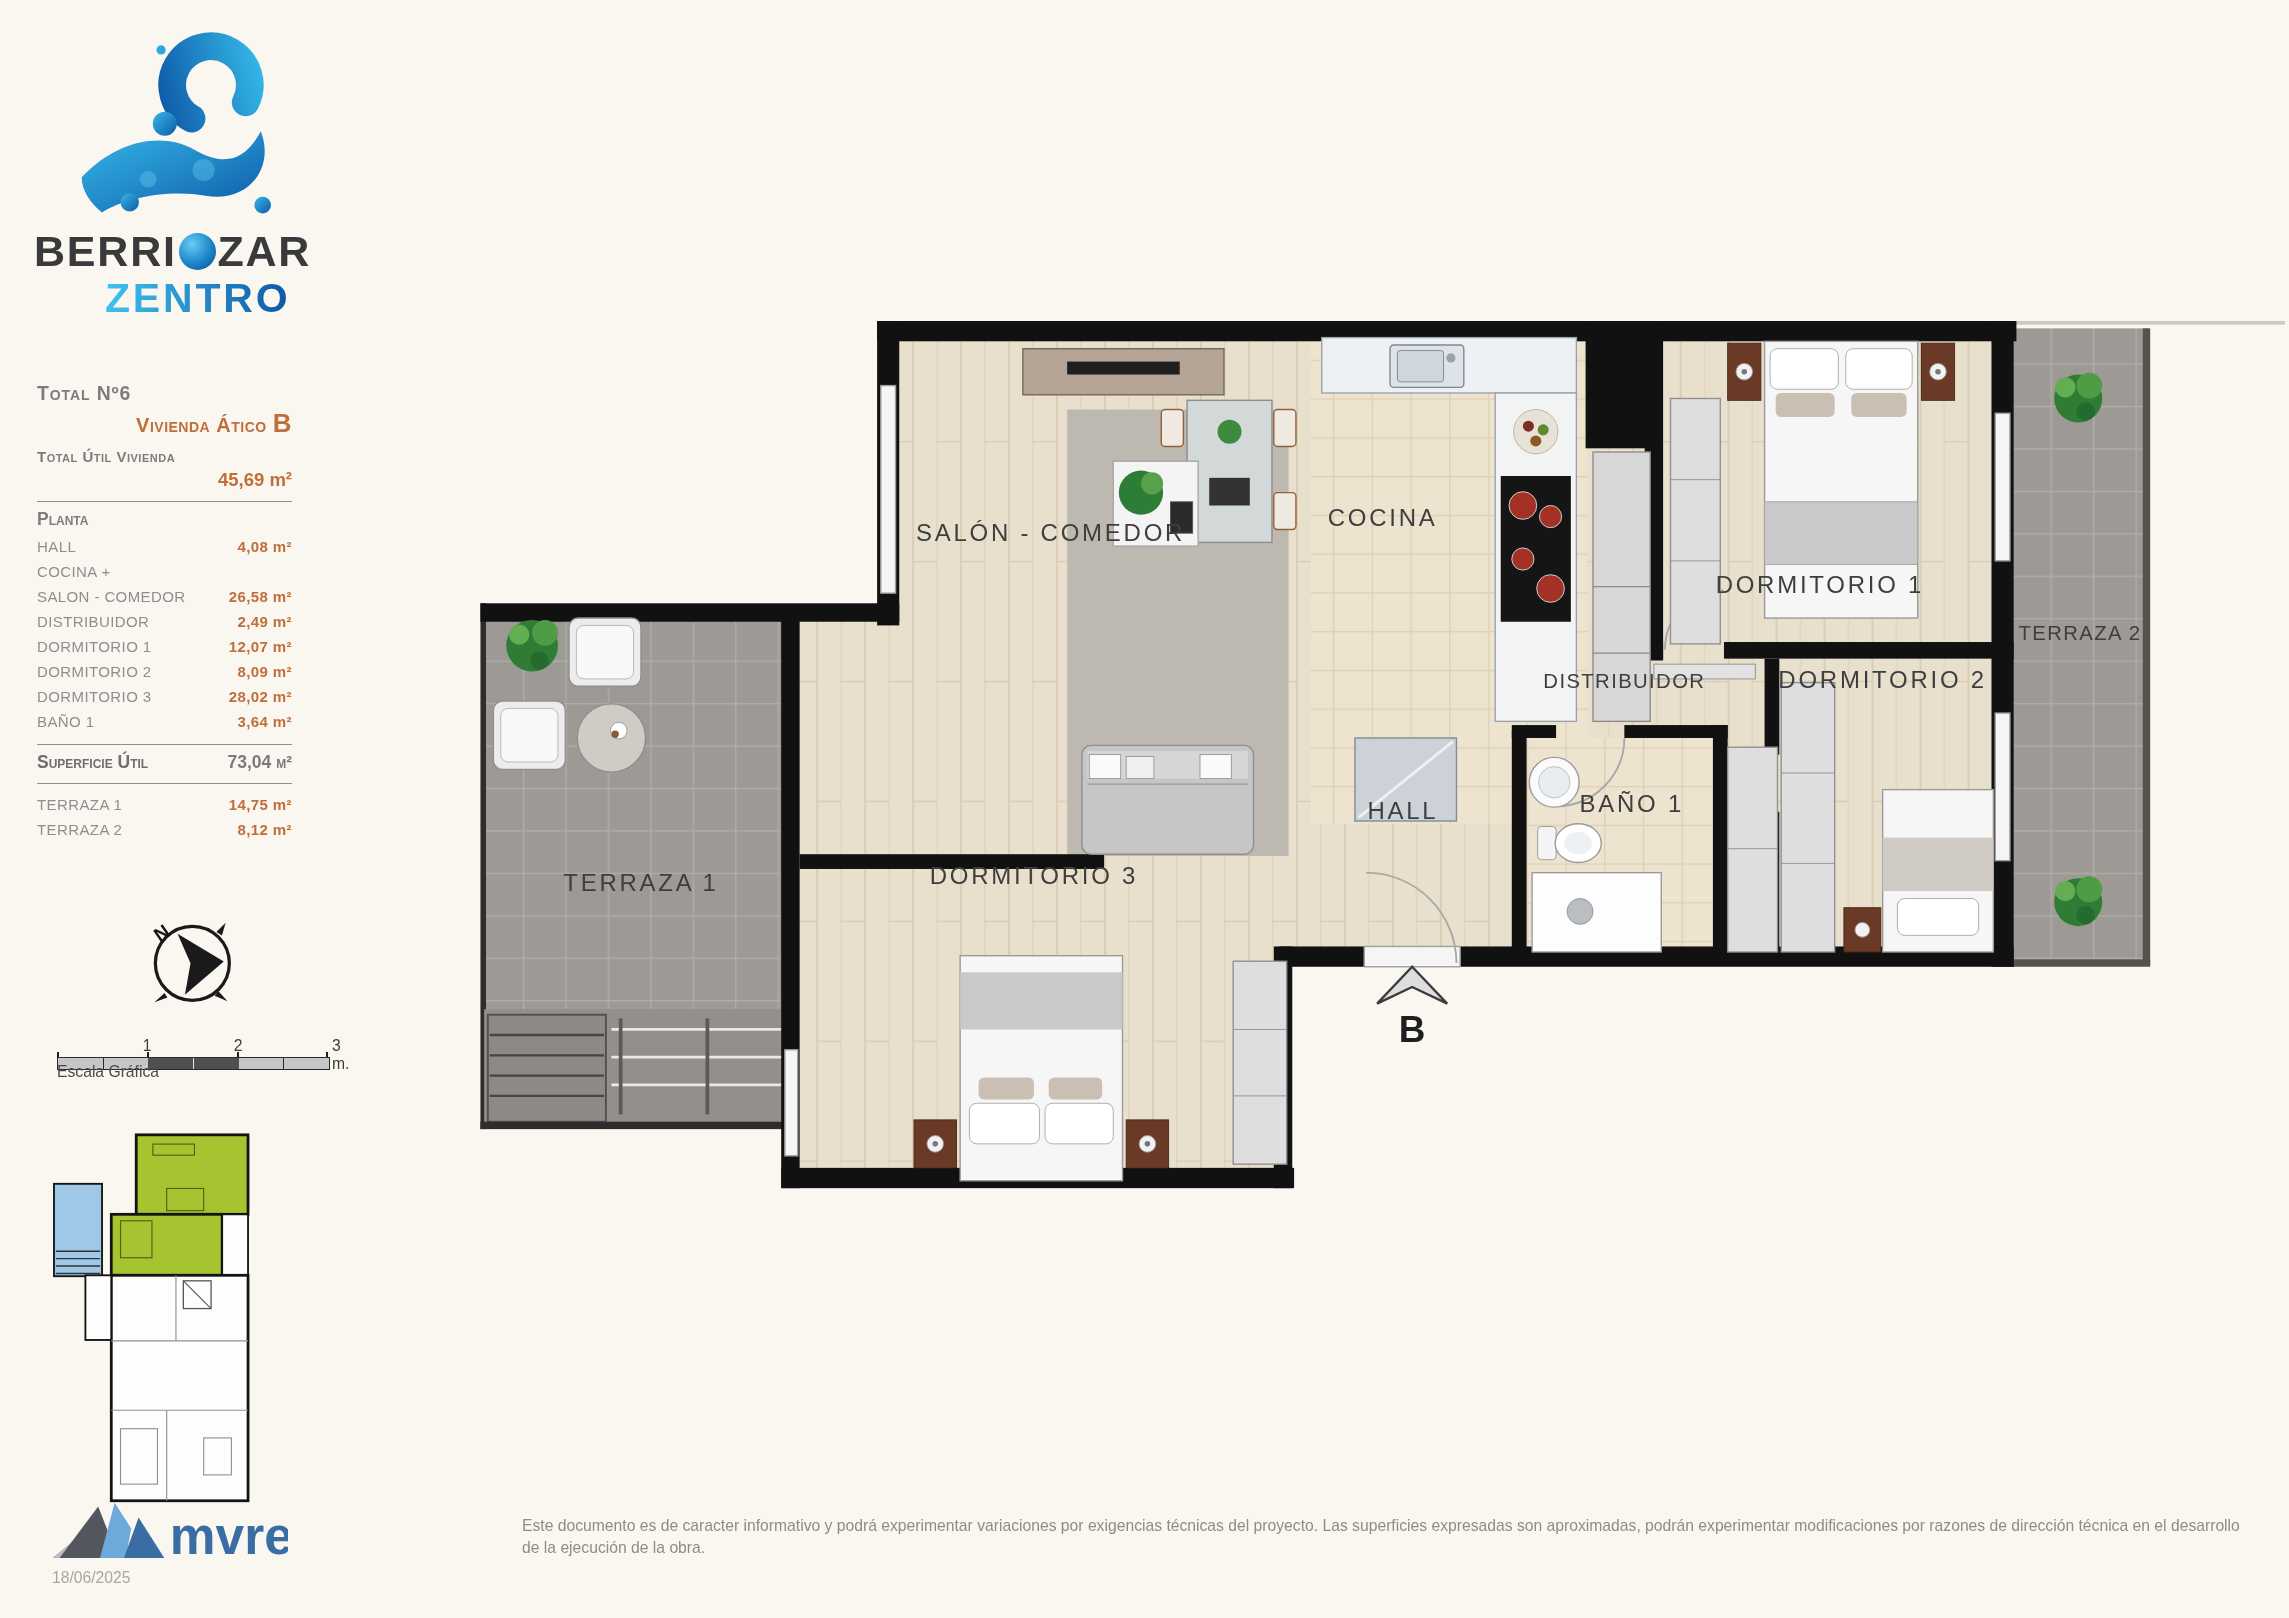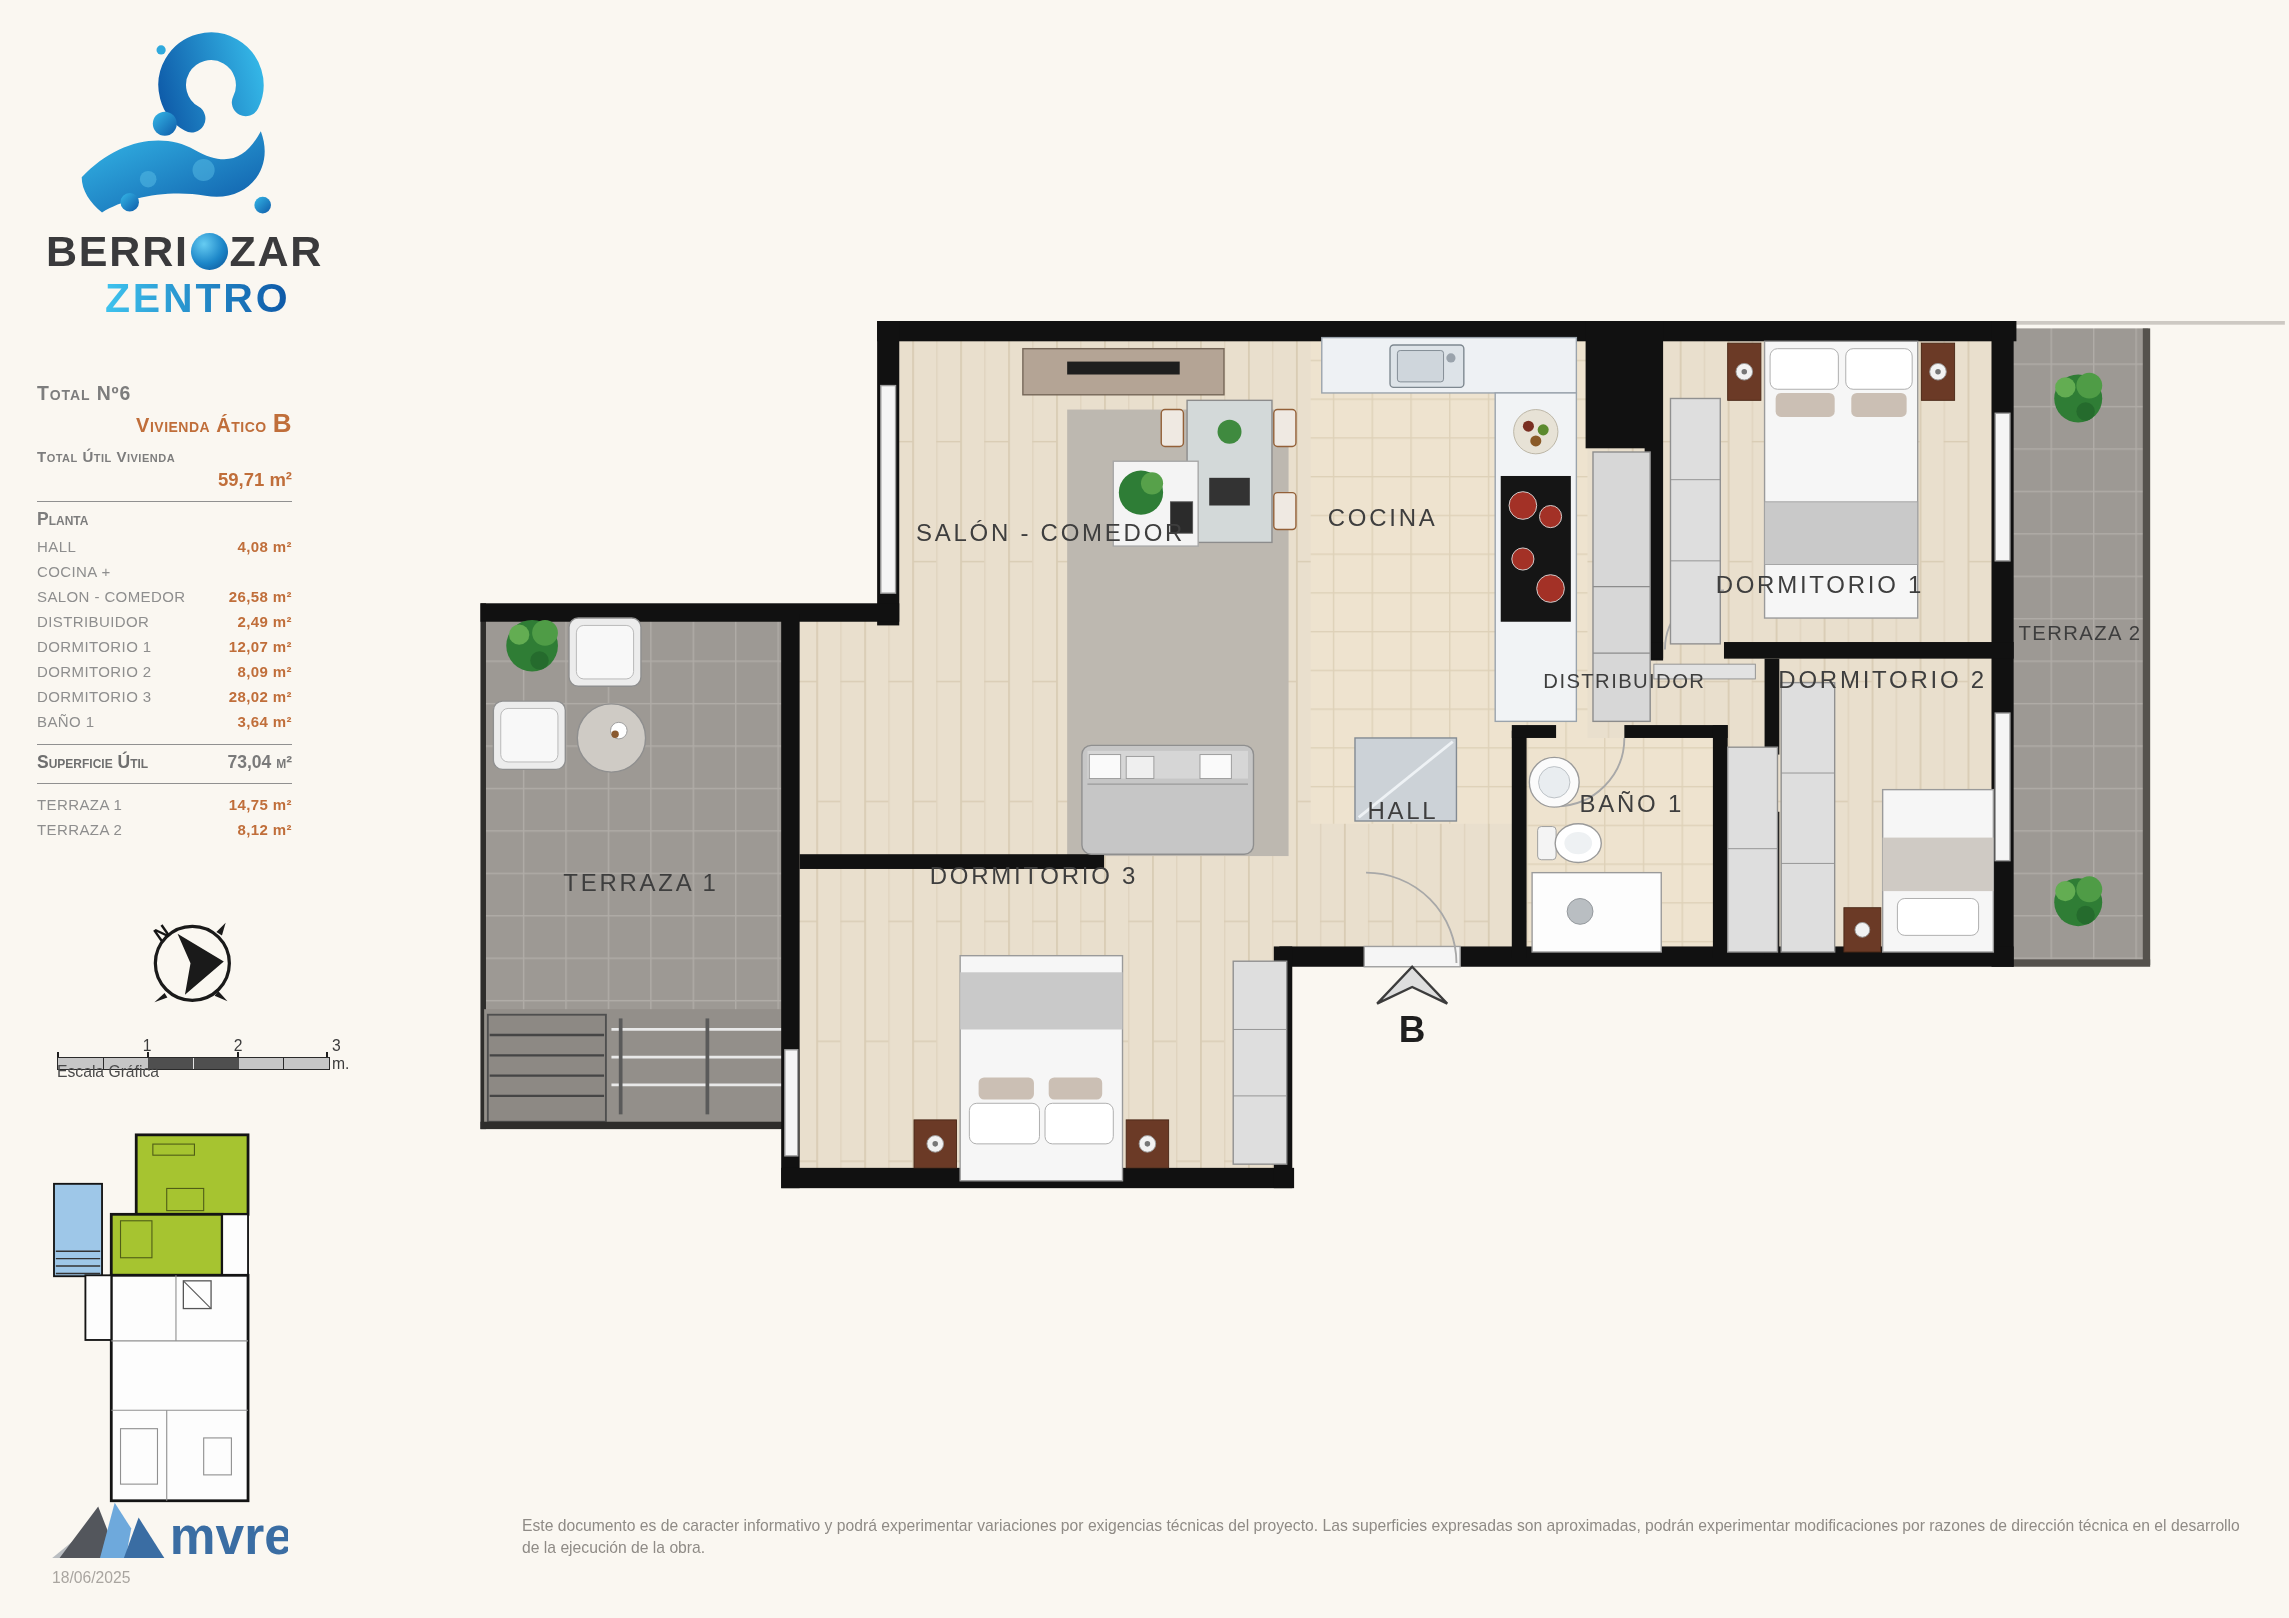--- a/index.html
+++ b/index.html
@@ -3,21 +3,21 @@
 <meta charset="utf-8">
 <style>
   html,body{margin:0;padding:0;}
   body{
     width:2290px;height:1619px;position:relative;overflow:hidden;
     background:#faf7f1;
     font-family:"Liberation Sans",sans-serif;
   }
   
   .brand-splash{position:absolute;left:65px;top:13px;}
-  .brand-line1{position:absolute;left:46px;top:227px;display:flex;align-items:center;
+  .brand-line1{position:absolute;left:34px;top:227px;display:flex;align-items:center;
     font-weight:800;font-size:43px;letter-spacing:1.8px;color:#3a3a3c;}
   .o-sphere{width:37px;height:37px;border-radius:50%;display:inline-block;margin:0 1.8px;
     background:radial-gradient(circle at 35% 30%, #66ccf2, #1c86c8 55%, #0a4e92);}
   .brand-line2{position:absolute;left:105px;top:275px;font-weight:800;font-size:41px;letter-spacing:2.8px;
     background:linear-gradient(90deg,#3ec3ee,#0d57a6);-webkit-background-clip:text;background-clip:text;color:transparent;}
   
   .spec{position:absolute;left:37px;top:382px;width:255px;color:#8e8e8e;}
   .spec .portal{font-size:19.4px;font-weight:700;color:#7d7d7d;font-variant:small-caps;letter-spacing:0.9px;}
   .spec .viv{text-align:right;color:#c06e3a;font-weight:700;font-variant:small-caps;font-size:20px;margin-top:2.8px;letter-spacing:0.5px;}
   .spec .viv .b{font-size:26px;}
@@ -79,21 +79,21 @@
 <div class="brand-line2">ZENTRO</div>
 
 <div class="spec">
   <div class="portal">Total Nº6</div>
   <div class="viv">
     <span>Vivienda</span>
     <span>Ático</span>
     <span class="b">B</span>
   </div>
   <div class="totlbl">Total Útil Vivienda</div>
-  <div class="totval">59,71 m²</div>
+  <div class="totval">45,69 m²</div>
   <div class="rule"></div>
   <div class="planta">Planta</div>
   <div class="srow">
       <span>HALL</span>
       <span class="v">4,08 m²</span>
     </div>
   <div class="srow">
       <span>COCINA +</span>
       <span class="v"></span>
     </div>

